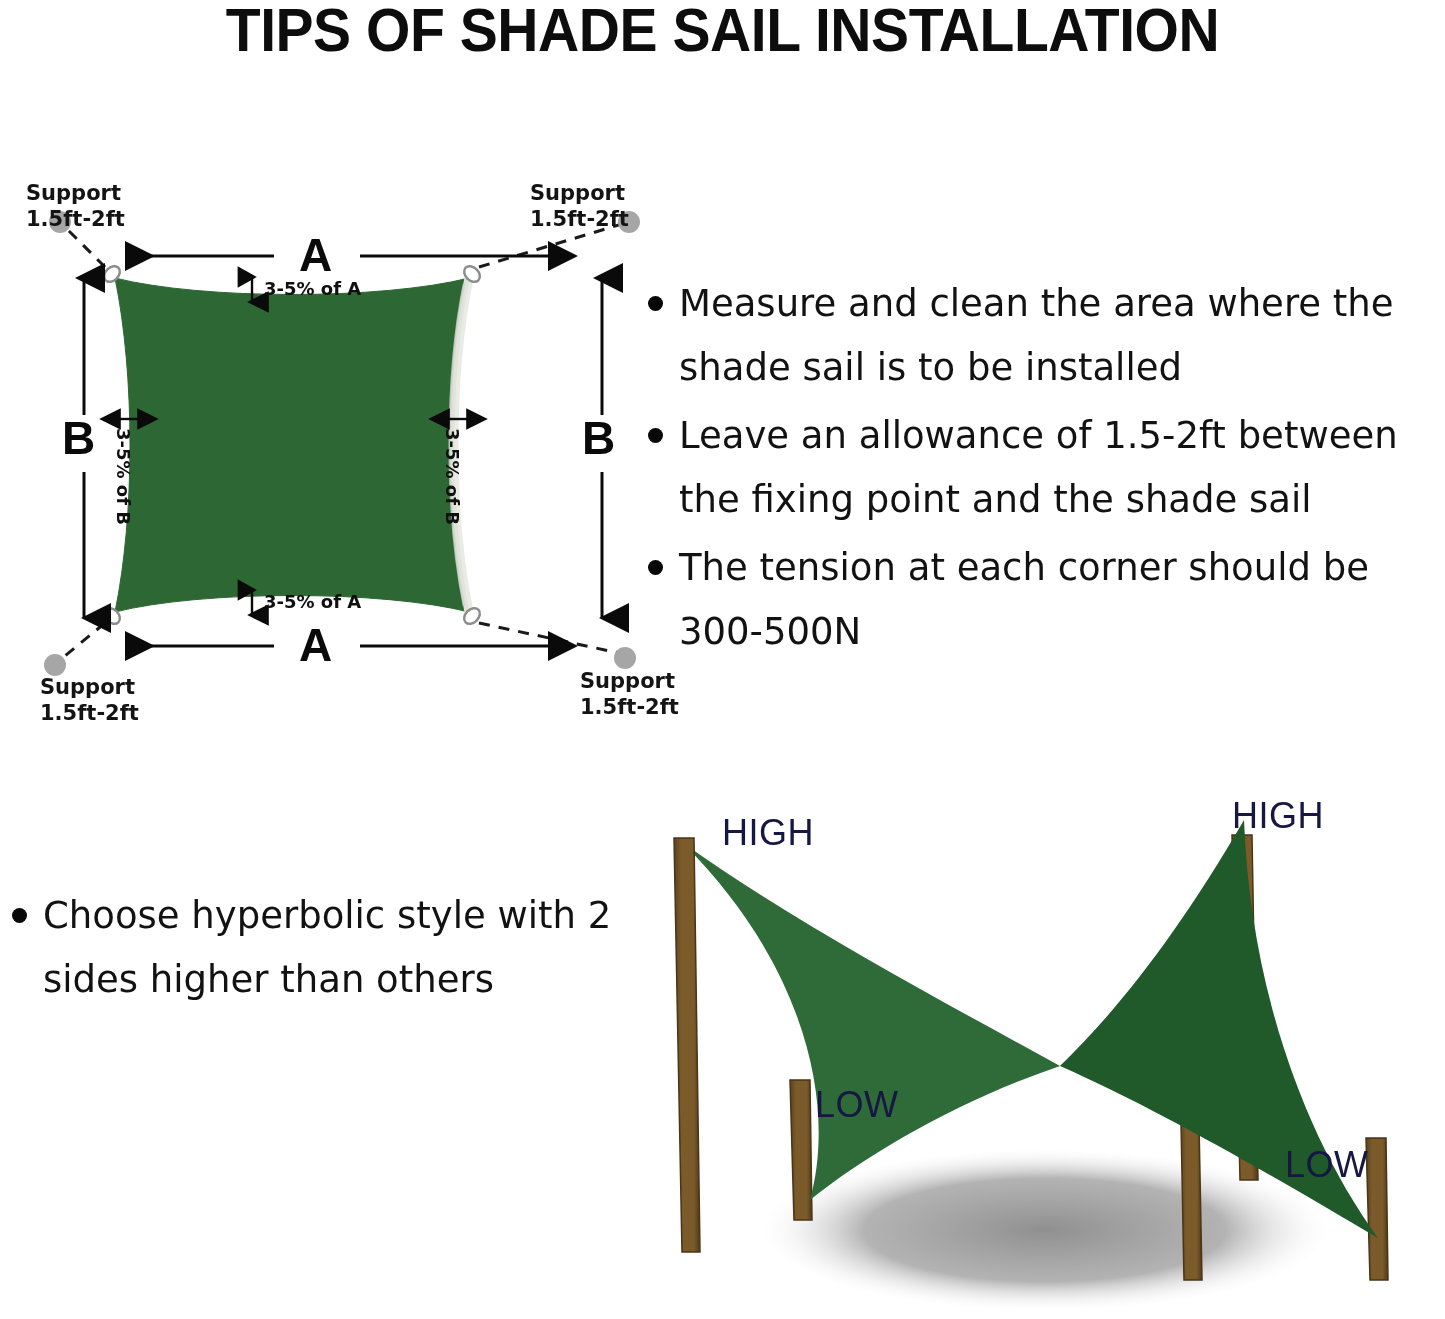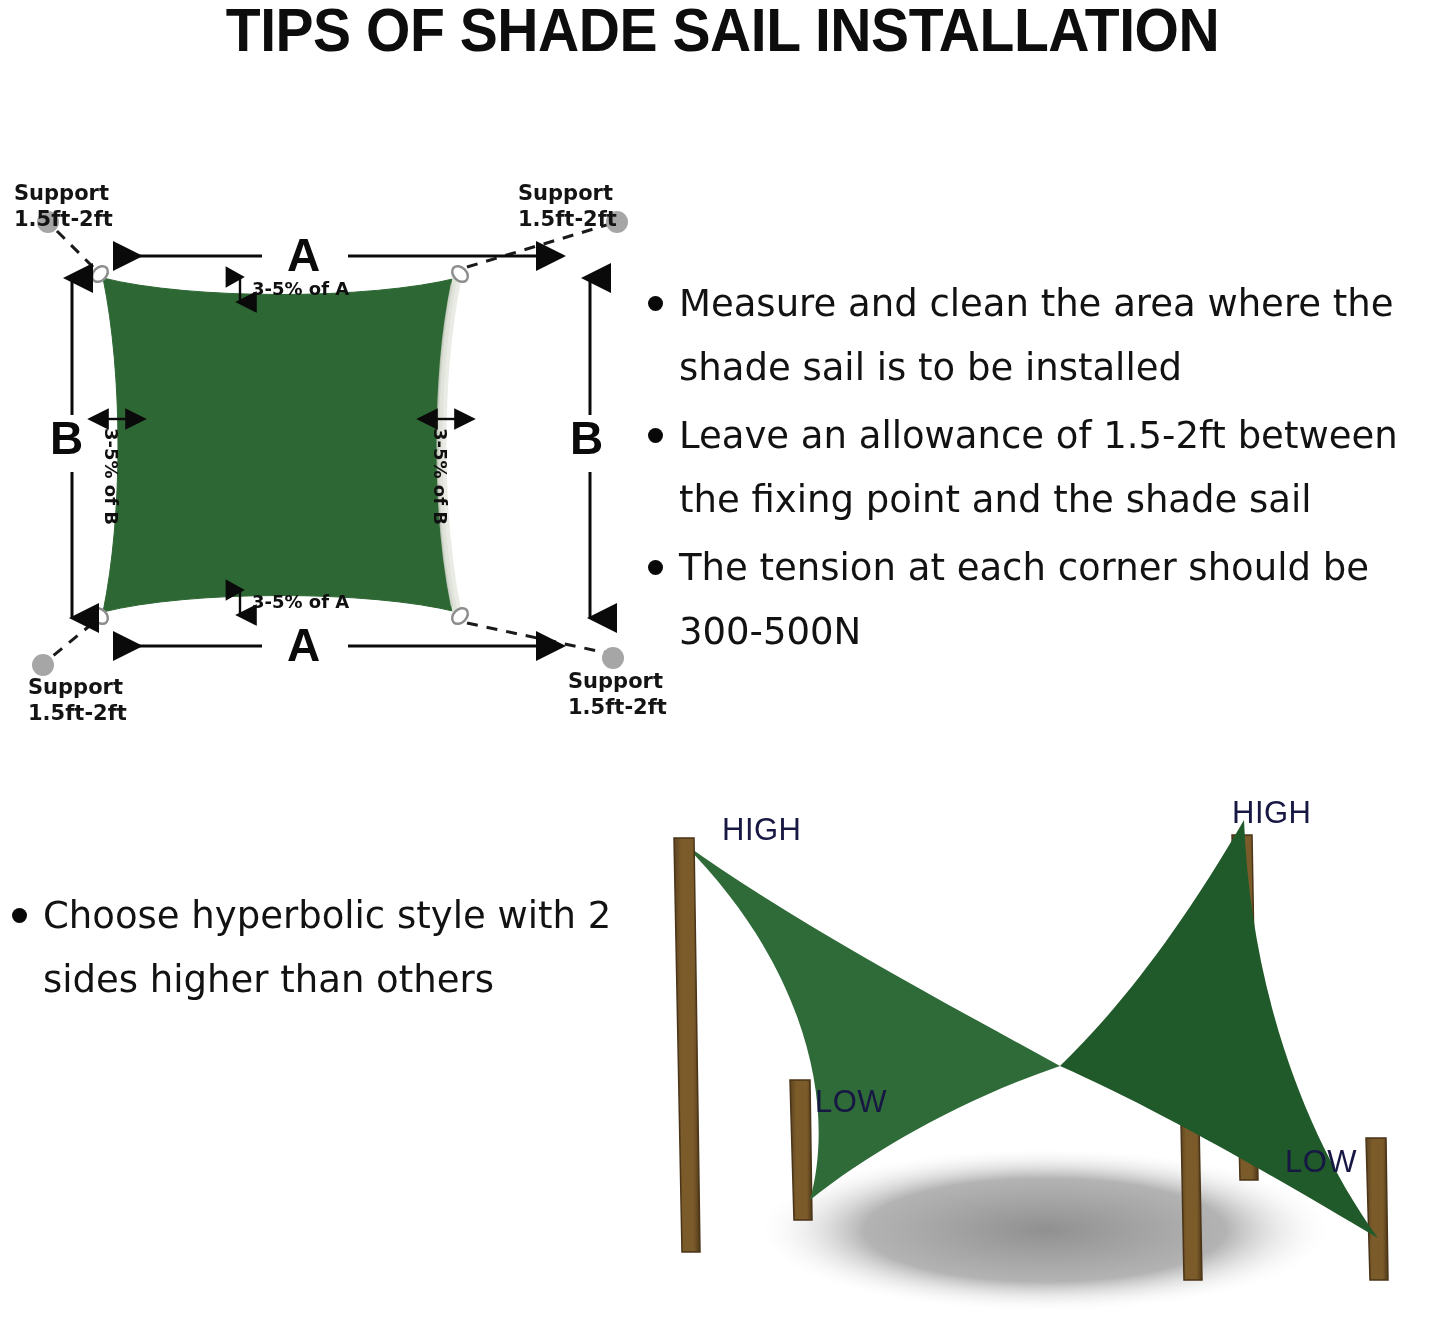--- a/index.html
+++ b/index.html
@@ -88,21 +88,21 @@
     line-height: 64px;
   }
   #tips-bottom-left .bullet-dot {
     margin-top: 24px;
   }
 
   
   #diagram-rect {
     position: absolute;
     top: 160px;
-    left: 0px;
+    left: 12px;
     width: 660px;
     height: 560px;
   }
   .support-label {
     position: absolute;
     font-family: "DejaVu Sans", sans-serif;
     font-size: 21px;
     font-weight: 600;
     line-height: 26px;
     color: #141414;
@@ -133,21 +133,21 @@
   #diagram-hyper {
     position: absolute;
     top: 780px;
     left: 660px;
     width: 785px;
     height: 539px;
   }
   .hl-label {
     position: absolute;
     font-family: "Liberation Sans", sans-serif;
-    font-size: 31px;
+    font-size: 36px;
     color: #171743;
     letter-spacing: 0.5px;
     white-space: nowrap;
   }
 </style>
 </head>
 <body>
 
 <div class="page-title">TIPS OF SHADE SAIL INSTALLATION</div>
 

